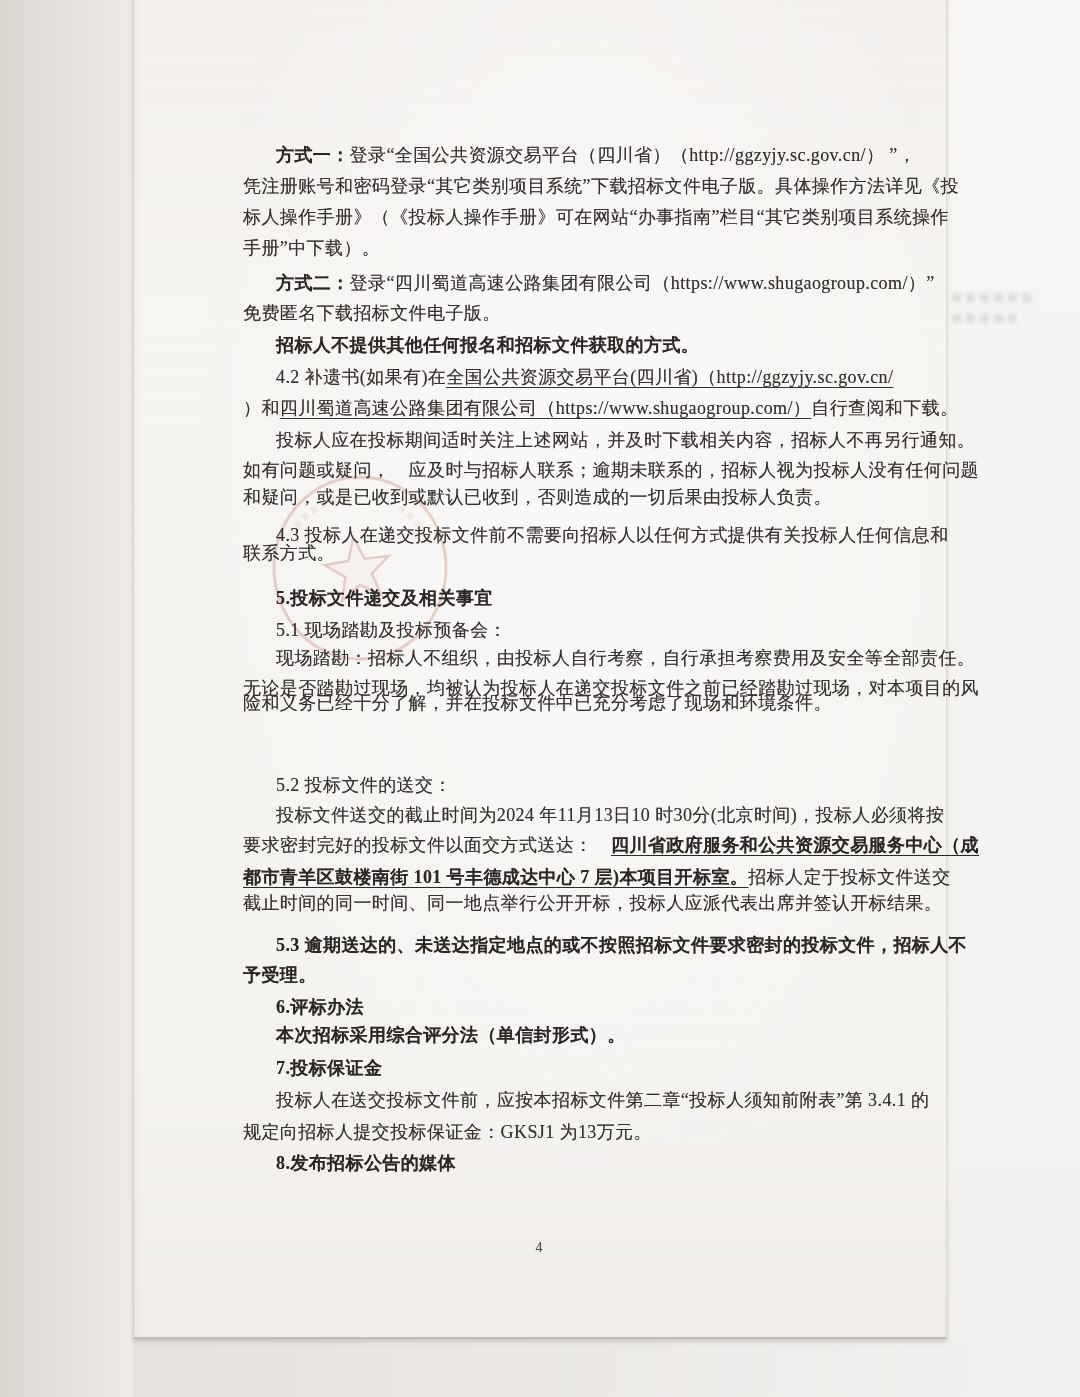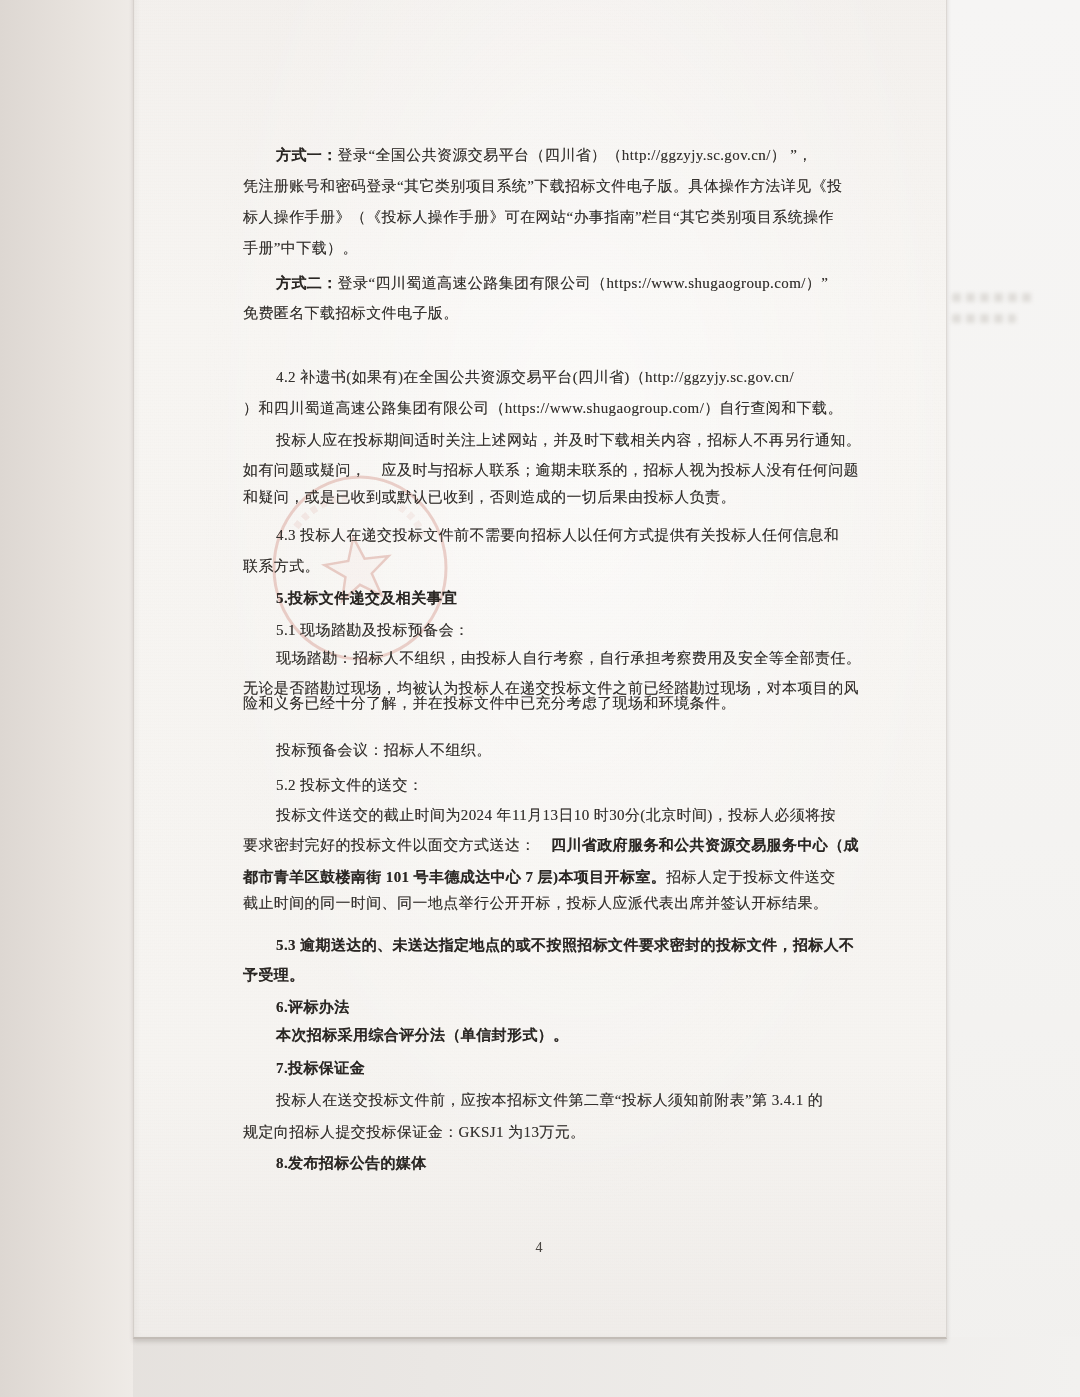--- a/index.html
+++ b/index.html
@@ -25,25 +25,25 @@
          border-bottom:2px solid #c2bcb6;
          box-shadow:0 3px 4px rgba(70,60,55,.18), inset 3px 0 6px -2px rgba(90,80,72,.07);}
   .grain{position:absolute;inset:0;pointer-events:none;opacity:.5;
          background-image:
            repeating-linear-gradient(0deg, rgba(120,110,100,.015) 0 1px, transparent 1px 3px),
            repeating-linear-gradient(90deg, rgba(120,110,100,.012) 0 1px, transparent 1px 2px);}
 
   
   .text-layer{position:absolute;left:0;top:0;width:1080px;height:1397px;}
   .line{position:absolute;left:243px;white-space:nowrap;line-height:26px;
-        font-size:15px;letter-spacing:.4px;color:#34312e;
+        font-size:18px;letter-spacing:.4px;color:#34312e;
         text-shadow:0 0 .5px rgba(70,64,58,.55);}
   .line.indent{padding-left:33px;}
   .b{font-weight:700;color:#2a2724;}
-  .u{text-underline-offset:4px;text-decoration-thickness:1px;text-align:center;}
+  .u{text-decoration:underline;text-underline-offset:4px;text-decoration-thickness:1px;text-align:center;}
 
   .page-number{position:absolute;left:133px;top:1240px;width:812px;text-align:center;
                font-size:14px;color:#4a4743;text-shadow:0 0 .5px rgba(70,64,58,.5);}
 
   
   .stamp{position:absolute;left:248px;top:455px;width:224px;height:230px;
          filter:blur(.6px);opacity:.85;pointer-events:none;}
 
   
   .ghost{position:absolute;filter:blur(2px);opacity:.55;pointer-events:none;}
@@ -77,33 +77,33 @@
     <div class="bar" style="width:64px;"></div>
   </div>
 
   <div class="text-layer">
       <div class="line indent" style="top: 142px;"><span class="b">方式一：</span><span>登录“全国公共资源交易平台（四川省）（http://ggzyjy.sc.gov.cn/） ”，</span></div>
       <div class="line" style="top: 204px;"><span>标人操作手册》（《投标人操作手册》可在网站“办事指南”栏目“其它类别项目系统操作</span></div>
       <div class="line" style="top: 173px;"><span>凭注册账号和密码登录“其它类别项目系统”下载招标文件电子版。具体操作方法详见《投</span></div>
       <div class="line" style="top: 235px;"><span>手册”中下载）。</span></div>
       <div class="line indent" style="top: 270px;"><span class="b">方式二：</span><span>登录“四川蜀道高速公路集团有限公司（https://www.shugaogroup.com/）”</span></div>
       <div class="line" style="top: 300px;"><span>免费匿名下载招标文件电子版。</span></div>
+      <div class="line indent" style="top: 332px;"><span class="b">招标人不提供其他任何报名和招标文件获取的方式。</span></div>
       <div class="line indent" style="top: 364px;"><span>4.2 补遗书(如果有)在</span><span class="u">全国公共资源交易平台(四川省)（http://ggzyjy.sc.gov.cn/</span></div>
       <div class="line" style="top: 395px;"><span>）和</span><span class="u">四川蜀道高速公路集团有限公司（https://www.shugaogroup.com/）</span><span>自行查阅和下载。</span></div>
       <div class="line indent" style="top: 427px;"><span>投标人应在投标期间适时关注上述网站，并及时下载相关内容，招标人不再另行通知。</span></div>
       <div class="line" style="top: 457px;"><span>如有问题或疑问，　应及时与招标人联系；逾期未联系的，招标人视为投标人没有任何问题</span></div>
       <div class="line" style="top: 484px;"><span>和疑问，或是已收到或默认已收到，否则造成的一切后果由投标人负责。</span></div>
       <div class="line indent" style="top: 522px;"><span>4.3 投标人在递交投标文件前不需要向招标人以任何方式提供有关投标人任何信息和</span></div>
-      <div class="line" style="top: 553px;"><span>联系方式。</span></div>
+      <div class="line" style="top: 540px;"><span>联系方式。</span></div>
       <div class="line indent" style="top: 585px;"><span class="b">5.投标文件递交及相关事宜</span></div>
       <div class="line indent" style="top: 617px;"><span>5.1 现场踏勘及投标预备会：</span></div>
       <div class="line indent" style="top: 645px;"><span>现场踏勘：招标人不组织，由投标人自行考察，自行承担考察费用及安全等全部责任。</span></div>
       <div class="line" style="top: 675px;"><span>无论是否踏勘过现场，均被认为投标人在递交投标文件之前已经踏勘过现场，对本项目的风</span></div>
       <div class="line" style="top: 690px;"><span>险和义务已经十分了解，并在投标文件中已充分考虑了现场和环境条件。</span></div>
-      <div class="line indent" style="top: 737px;"><span>投标预备会议：招标人不组织。</span></div>
       <div class="line indent" style="top: 772px;"><span>5.2 投标文件的送交：</span></div>
       <div class="line indent" style="top: 802px;"><span>投标文件送交的截止时间为2024 年11月13日10 时30分(北京时间)，投标人必须将按</span></div>
       <div class="line" style="top: 832px;"><span>要求密封完好的投标文件以面交方式送达：　</span><span class="b u">四川省政府服务和公共资源交易服务中心（成</span></div>
       <div class="line" style="top: 864px;"><span class="b u">都市青羊区鼓楼南街 101 号丰德成达中心 7 层)本项目开标室。</span><span>招标人定于投标文件送交</span></div>
       <div class="line" style="top: 890px;"><span>截止时间的同一时间、同一地点举行公开开标，投标人应派代表出席并签认开标结果。</span></div>
       <div class="line indent" style="top: 932px;"><span class="b">5.3 逾期送达的、未送达指定地点的或不按照招标文件要求密封的投标文件，招标人不</span></div>
       <div class="line" style="top: 962px;"><span class="b">予受理。</span></div>
       <div class="line indent" style="top: 994px;"><span class="b">6.评标办法</span></div>
       <div class="line indent" style="top: 1022px;"><span class="b">本次招标采用综合评分法（单信封形式）。</span></div>
       <div class="line indent" style="top: 1055px;"><span class="b">7.投标保证金</span></div>

